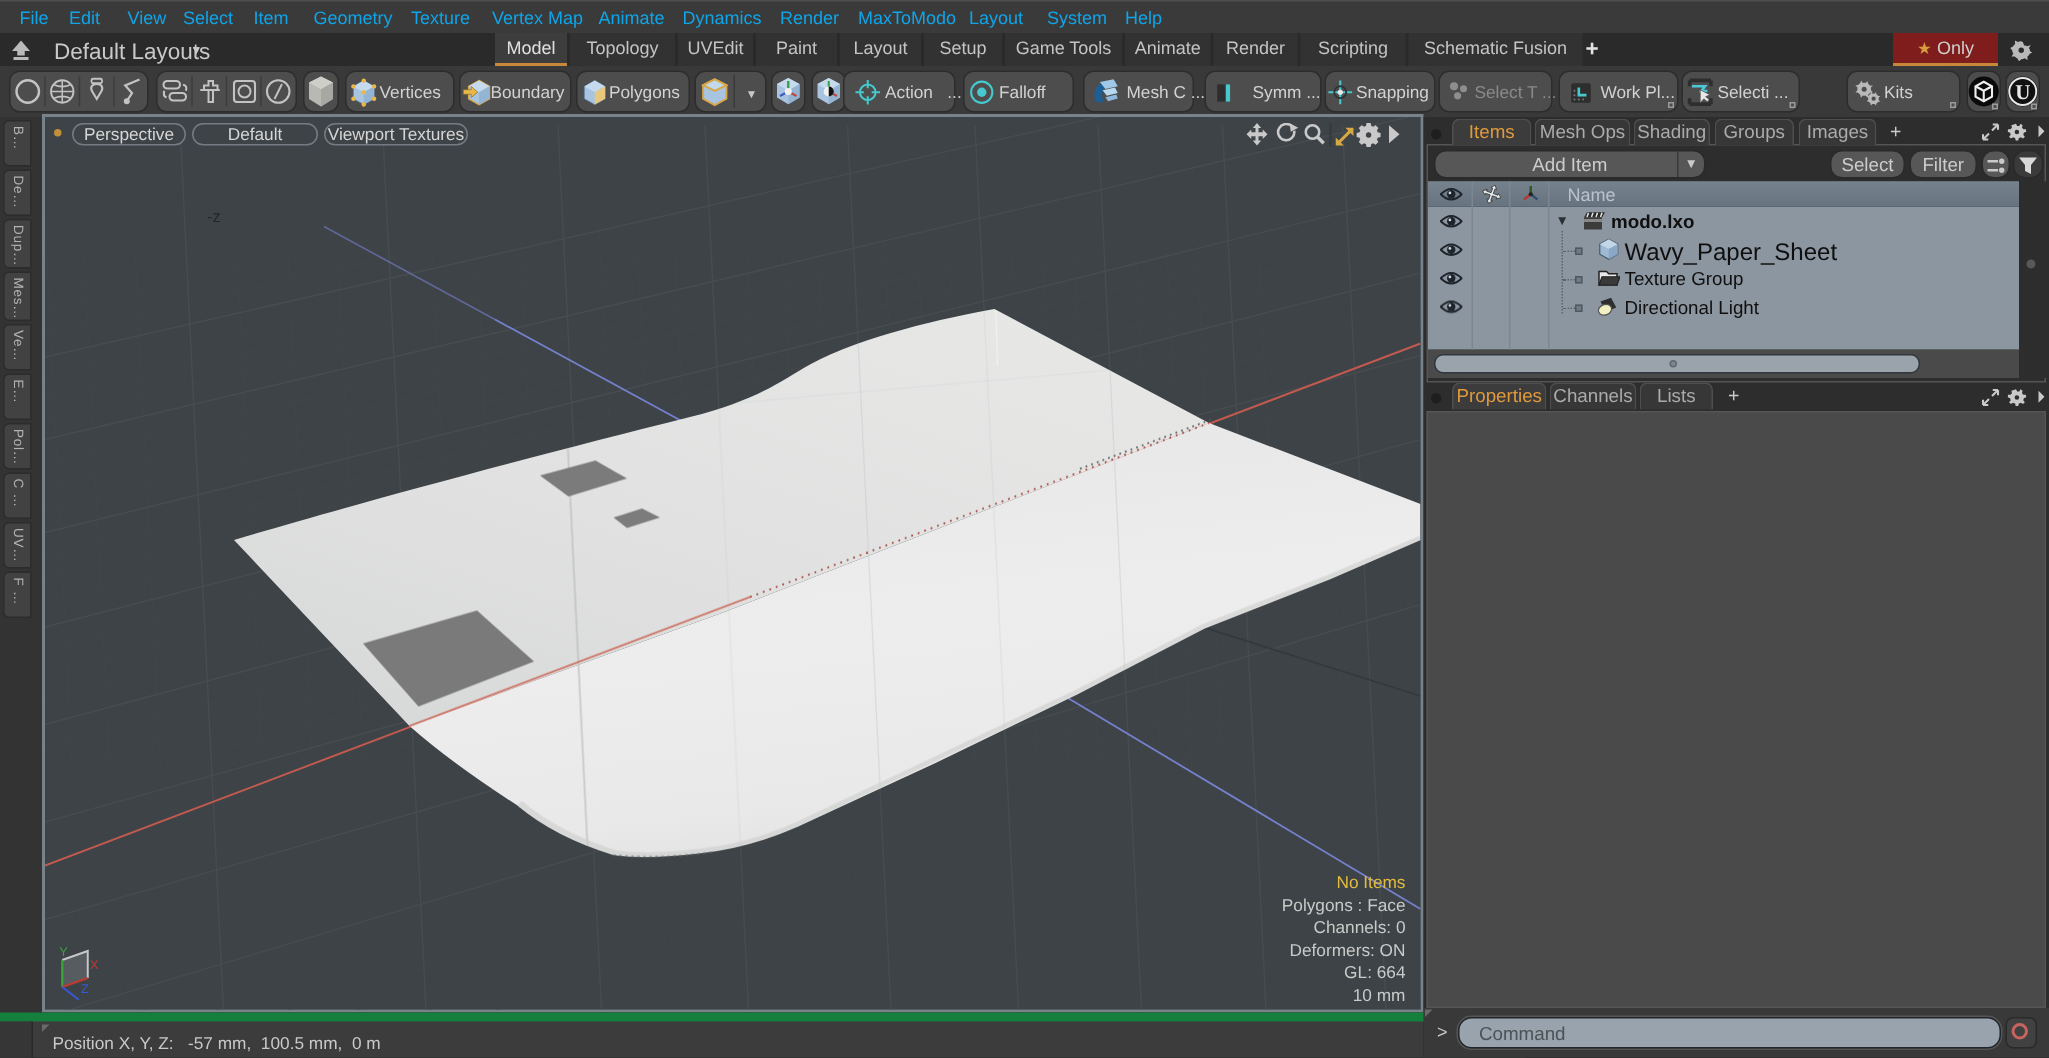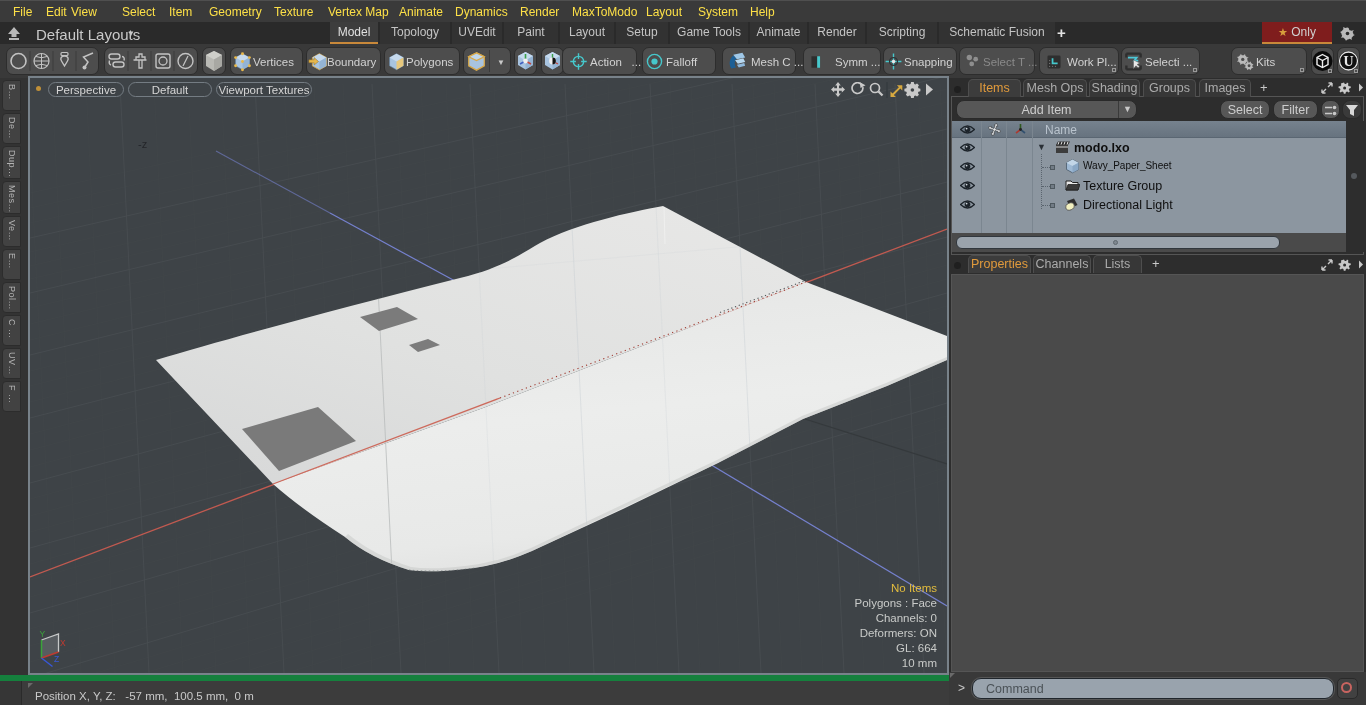--- a/index.html
+++ b/index.html
@@ -4,21 +4,21 @@
 <style>
 * { margin:0; padding:0; box-sizing:border-box; }
 html,body { width:1366px; height:705px; overflow:hidden; background:#2b2b2b;
   font-family:"Liberation Sans", sans-serif; }
 .abs { position:absolute; }
 #root { position:relative; width:1366px; height:705px; }
 
 
 #menubar { left:0; top:0; width:1366px; height:22px; background:#3a3a3a;
   border-top:1px solid #4f4f4f; }
-#menubar span { position:absolute; top:4px; color:#fde047; font-size:12px; }
+#menubar span { position:absolute; top:4px; color:#0ea5e9; font-size:12px; }
 
 
 #laybar { left:0; top:22px; width:1366px; height:22px; background:#2a2a2a; }
 .ltab { position:absolute; top:0; height:22px; background:#323232; color:#c4c4c4;
   font-size:12px; text-align:center; line-height:21px; }
 .ltab.active { background:#3d3d3d; color:#e0e0e0; border-bottom:2px solid #c8883a; }
 
 
 #toolbar { left:0; top:44px; width:1366px; height:34px; background:#393939; }
 .tbtn { position:absolute; top:3px; height:28px; background:#4d4d4d;
@@ -54,21 +54,21 @@
 #statusbar { left:0; top:675px; width:949px; height:30px; background:#3c3c3c;
   border-top:6px solid #15803d; }
 #cmdbar { left:949px; top:672px; width:417px; height:33px; background:#393939; }
 </style>
 </head>
 <body>
 <div id="root">
   <div id="menubar" class="abs">
     <span style="left:13px">File</span>
     <span style="left:46px">Edit</span>
-    <span style="left:71px">View</span>
+    <span style="left:85px">View</span>
     <span style="left:122px">Select</span>
     <span style="left:169px">Item</span>
     <span style="left:209px">Geometry</span>
     <span style="left:274px">Texture</span>
     <span style="left:328px">Vertex Map</span>
     <span style="left:399px">Animate</span>
     <span style="left:455px">Dynamics</span>
     <span style="left:520px">Render</span>
     <span style="left:572px">MaxToModo</span>
     <span style="left:646px">Layout</span>
@@ -618,21 +618,21 @@
           </g>
         <rect x="1" y="6" width="12" height="2" fill="#888"></rect>
       </svg>
       <span class="abs" style="left:122px;top:20px;color:#0f0f0f;font-size:12.5px;font-weight:bold">modo.lxo</span>
 
       <svg class="abs" style="left:113px;top:37px" width="15" height="16" viewBox="0 0 15 16">
         <path d="M7.5 1.5 L13.5 4.8 V11.5 L7.5 14.8 L1.5 11.5 V4.8 Z" fill="#9eb9d4" stroke="#4a5a6a" stroke-width="0.8"></path>
         <path d="M7.5 1.5 L13.5 4.8 L7.5 8 L1.5 4.8 Z" fill="#c2d6e8"></path>
         <path d="M7.5 8 L13.5 4.8 V11.5 L7.5 14.8 Z" fill="#8aa8c6"></path>
       </svg>
-      <span class="abs" style="left:131px;top:39px;color:#0f0f0f;font-size:10px">Wavy_Paper_Sheet</span>
+      <span class="abs" style="left:131px;top:39px;color:#0f0f0f;font-size:16px">Wavy_Paper_Sheet</span>
 
       <svg class="abs" style="left:113px;top:57px" width="15" height="14" viewBox="0 0 15 14">
         <path d="M1 3 H6 L7.5 4.5 H13 V12 H1 Z" fill="#e8e8e8" stroke="#222" stroke-width="1"></path>
         <path d="M3 6.5 H15 L13 12 H1 Z" fill="#3a3a3a" stroke="#222" stroke-width="0.8"></path>
       </svg>
       <span class="abs" style="left:131px;top:58px;color:#0f0f0f;font-size:12.5px">Texture Group</span>
 
       <svg class="abs" style="left:112px;top:76px" width="16" height="15" viewBox="0 0 16 15">
         <path d="M3 4 L10 1.5 L13.5 8 L6.5 11 Z" fill="#2e2e2e"></path>
         <ellipse cx="6" cy="9.5" rx="4.5" ry="3.5" fill="#f2f0c0" stroke="#555" stroke-width="0.8" transform="rotate(-20 6 9.5)"></ellipse>

